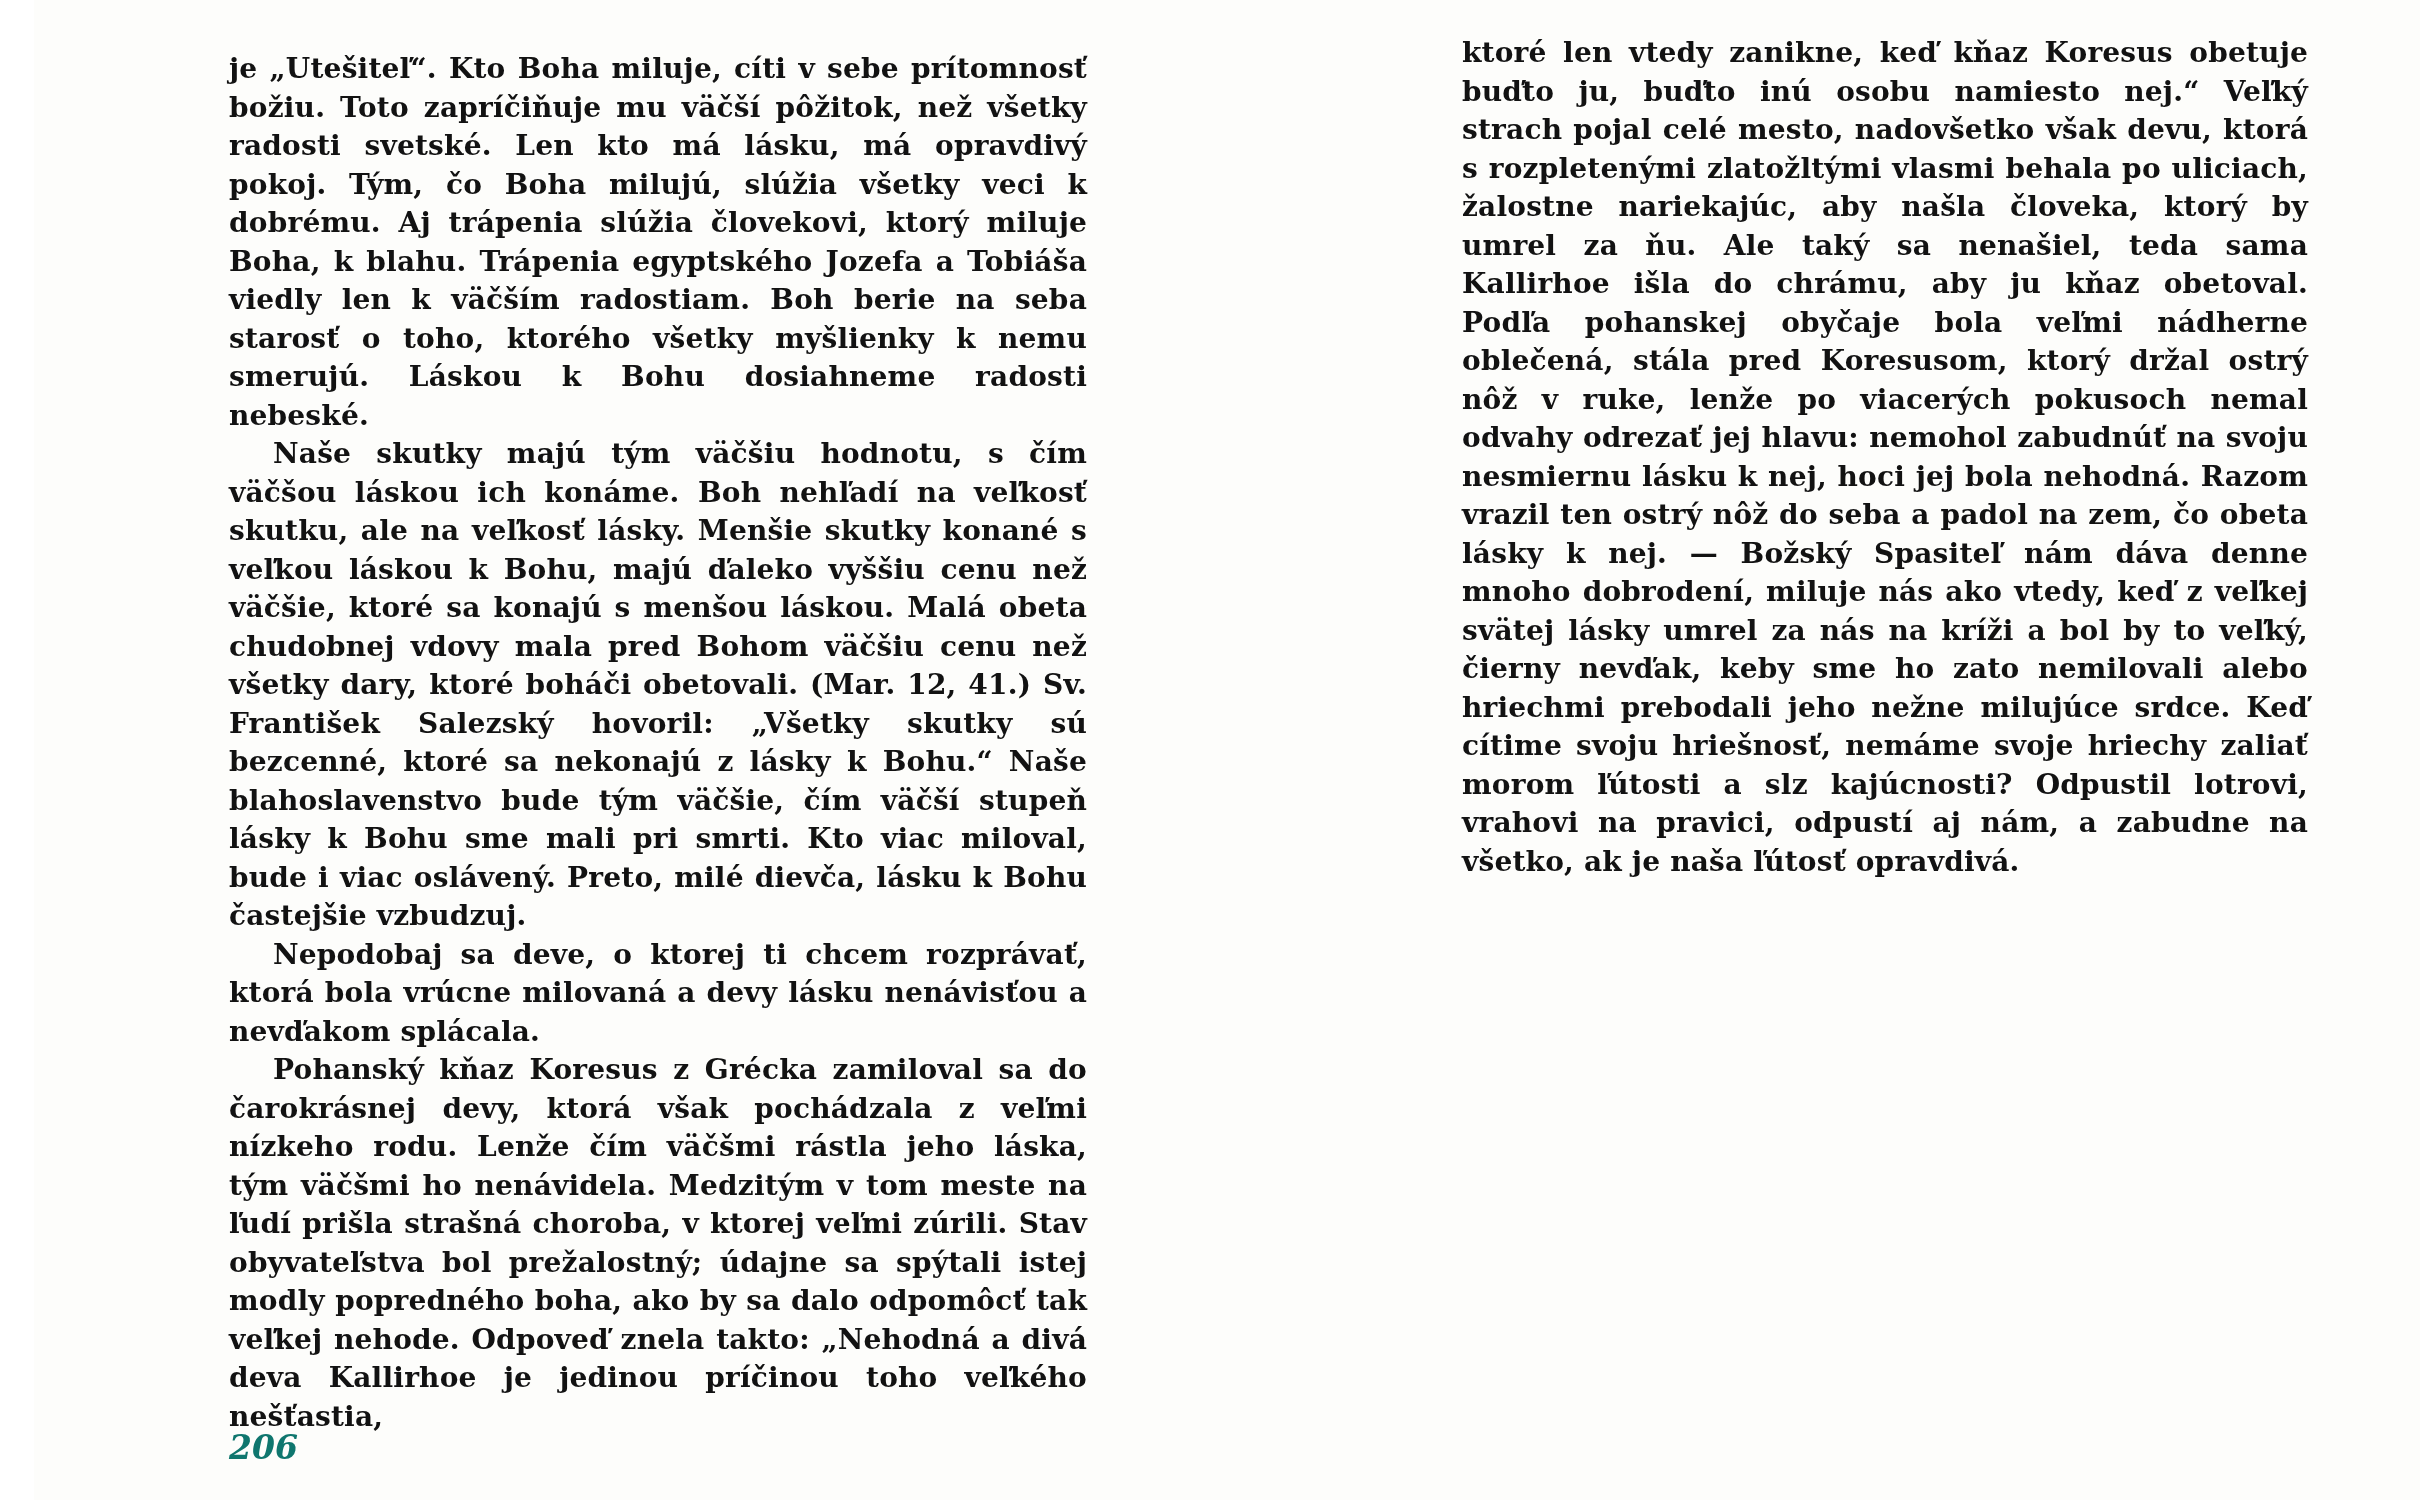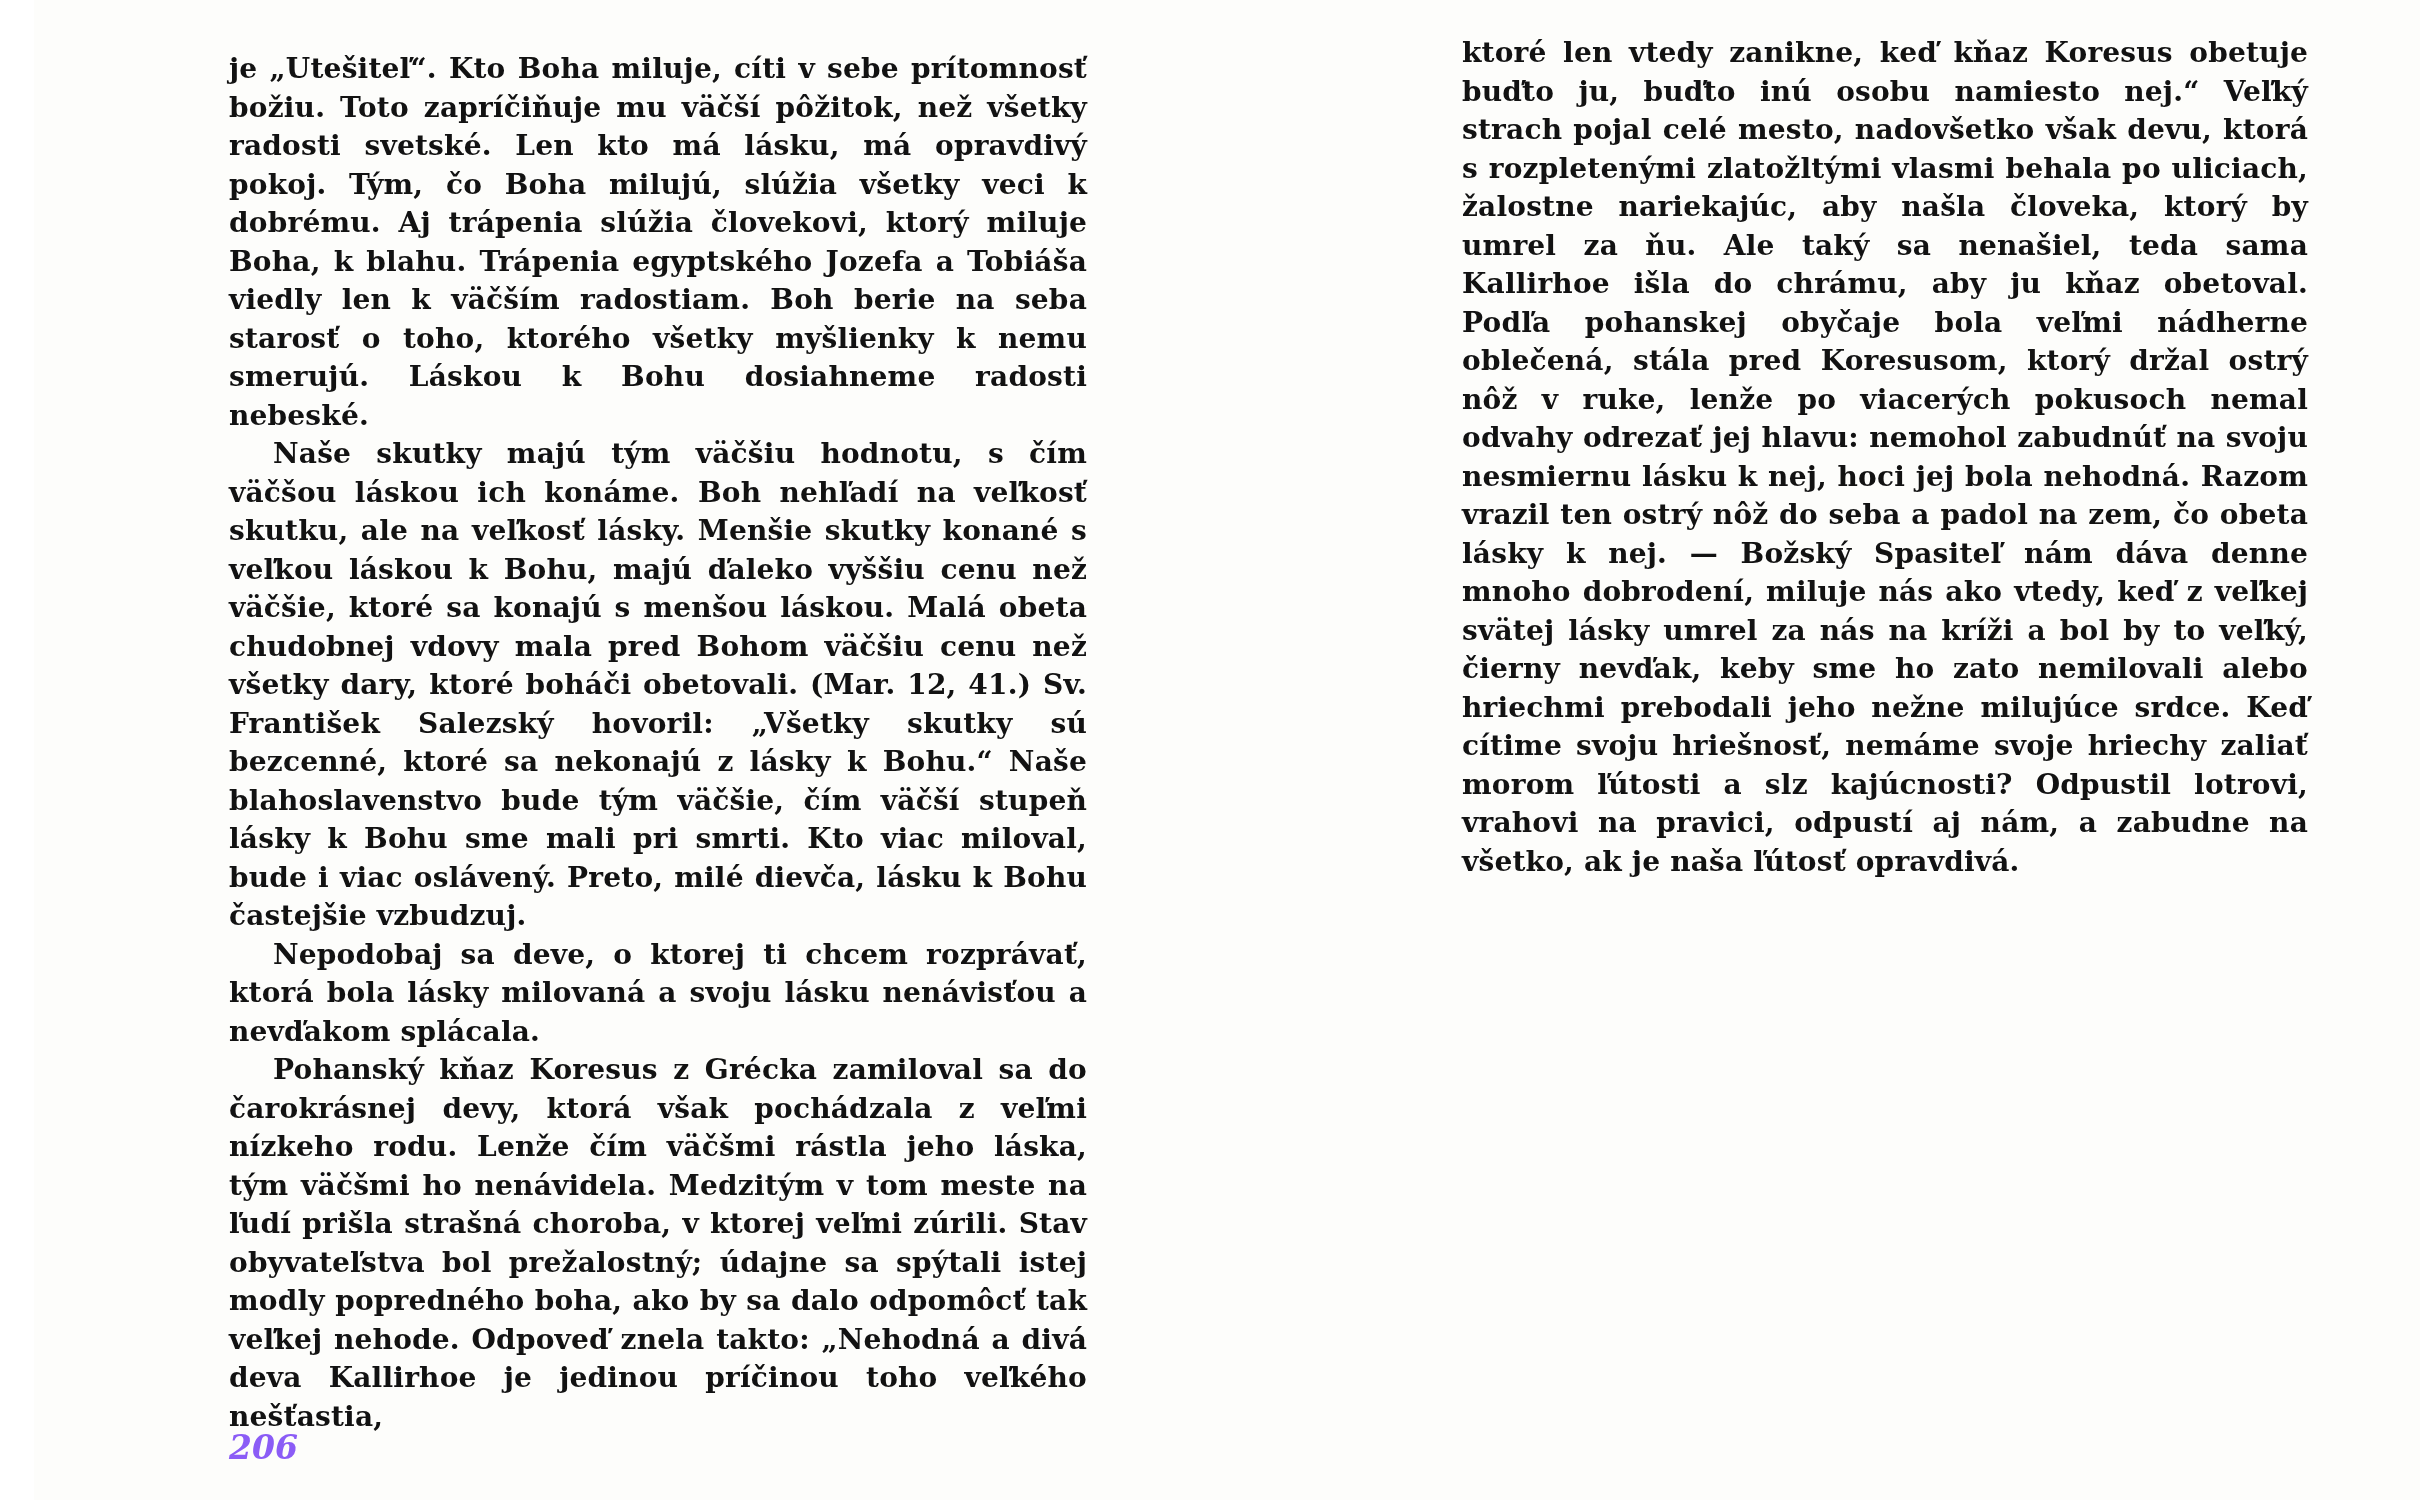--- a/index.html
+++ b/index.html
@@ -42,32 +42,32 @@
   .text-column p.indent {
     text-indent: 44px;
   }
   .page-number {
     position: absolute;
     left: 195px;
     top: 1428px;
     font-size: 33px;
     font-weight: 700;
     font-style: italic;
-    color: #8b5cf6;
+    color: #0f766e;
   }
 </style>
 </head>
 <body>
 
 <div class="book-page">
 
   <div class="text-column col-left">
     <p>je „Utešiteľ“. Kto Boha miluje, cíti v sebe prítomnosť božiu. Toto zapríčiňuje mu väčší pôžitok, než všetky radosti svetské. Len kto má lásku, má opravdivý pokoj. Tým, čo Boha milujú, slúžia všetky veci k dobrému. Aj trápenia slúžia človekovi, ktorý miluje Boha, k blahu. Trápenia egyptského Jozefa a Tobiáša viedly len k väčším radostiam. Boh berie na seba starosť o toho, ktorého všetky myšlienky k nemu smerujú. Láskou k Bohu dosiahneme radosti nebeské.</p>
     <p class="indent">Naše skutky majú tým väčšiu hodnotu, s čím väčšou láskou ich konáme. Boh nehľadí na veľkosť skutku, ale na veľkosť lásky. Menšie skutky konané s veľkou láskou k Bohu, majú ďaleko vyššiu cenu než väčšie, ktoré sa konajú s menšou láskou. Malá obeta chudobnej vdovy mala pred Bohom väčšiu cenu než všetky dary, ktoré boháči obetovali. (Mar. 12, 41.) Sv. František Salezský hovoril: „Všetky skutky sú bezcenné, ktoré sa nekonajú z lásky k Bohu.“ Naše blahoslavenstvo bude tým väčšie, čím väčší stupeň lásky k Bohu sme mali pri smrti. Kto viac miloval, bude i viac oslávený. Preto, milé dievča, lásku k Bohu častejšie vzbudzuj.</p>
-    <p class="indent">Nepodobaj sa deve, o ktorej ti chcem rozprávať, ktorá bola lásky milovaná a svoju lásku nenávisťou a nevďakom splácala.</p>
+    <p class="indent">Nepodobaj sa deve, o ktorej ti chcem rozprávať, ktorá bola vrúcne milovaná a devy lásku nenávisťou a nevďakom splácala.</p>
     <p class="indent">Pohanský kňaz Koresus z Grécka zamiloval sa do čarokrásnej devy, ktorá však pochádzala z veľmi nízkeho rodu. Lenže čím väčšmi rástla jeho láska, tým väčšmi ho nenávidela. Medzitým v tom meste na ľudí prišla strašná choroba, v ktorej veľmi zúrili. Stav obyvateľstva bol prežalostný; údajne sa spýtali istej modly popredného boha, ako by sa dalo odpomôcť tak veľkej nehode. Odpoveď znela takto: „Nehodná a divá deva Kallirhoe je jedinou príčinou toho veľkého nešťastia,</p>
   </div>
 
   <div class="text-column col-right">
     <p>ktoré len vtedy zanikne, keď kňaz Koresus obetuje buďto ju, buďto inú osobu namiesto nej.“ Veľký strach pojal celé mesto, nadovšetko však devu, ktorá s rozpletenými zlatožltými vlasmi behala po uliciach, žalostne nariekajúc, aby našla človeka, ktorý by umrel za ňu. Ale taký sa nenašiel, teda sama Kallirhoe išla do chrámu, aby ju kňaz obetoval. Podľa pohanskej obyčaje bola veľmi nádherne oblečená, stála pred Koresusom, ktorý držal ostrý nôž v ruke, lenže po viacerých pokusoch nemal odvahy odrezať jej hlavu: nemohol zabudnúť na svoju nesmiernu lásku k nej, hoci jej bola nehodná. Razom vrazil ten ostrý nôž do seba a padol na zem, čo obeta lásky k nej. — Božský Spasiteľ nám dáva denne mnoho dobrodení, miluje nás ako vtedy, keď z veľkej svätej lásky umrel za nás na kríži a bol by to veľký, čierny nevďak, keby sme ho zato nemilovali alebo hriechmi prebodali jeho nežne milujúce srdce. Keď cítime svoju hriešnosť, nemáme svoje hriechy zaliať morom ľútosti a slz kajúcnosti? Odpustil lotrovi, vrahovi na pravici, odpustí aj nám, a zabudne na všetko, ak je naša ľútosť opravdivá.</p>
   </div>
 
   <div class="page-number">206</div>
 
 </div>

